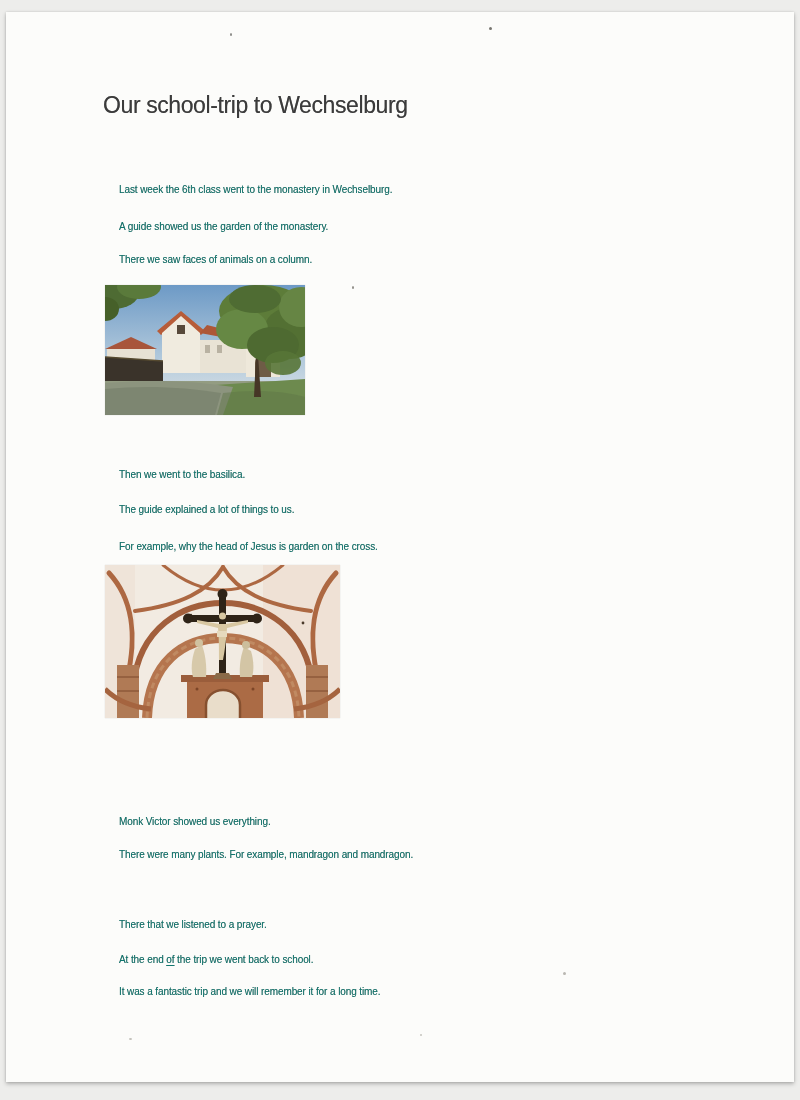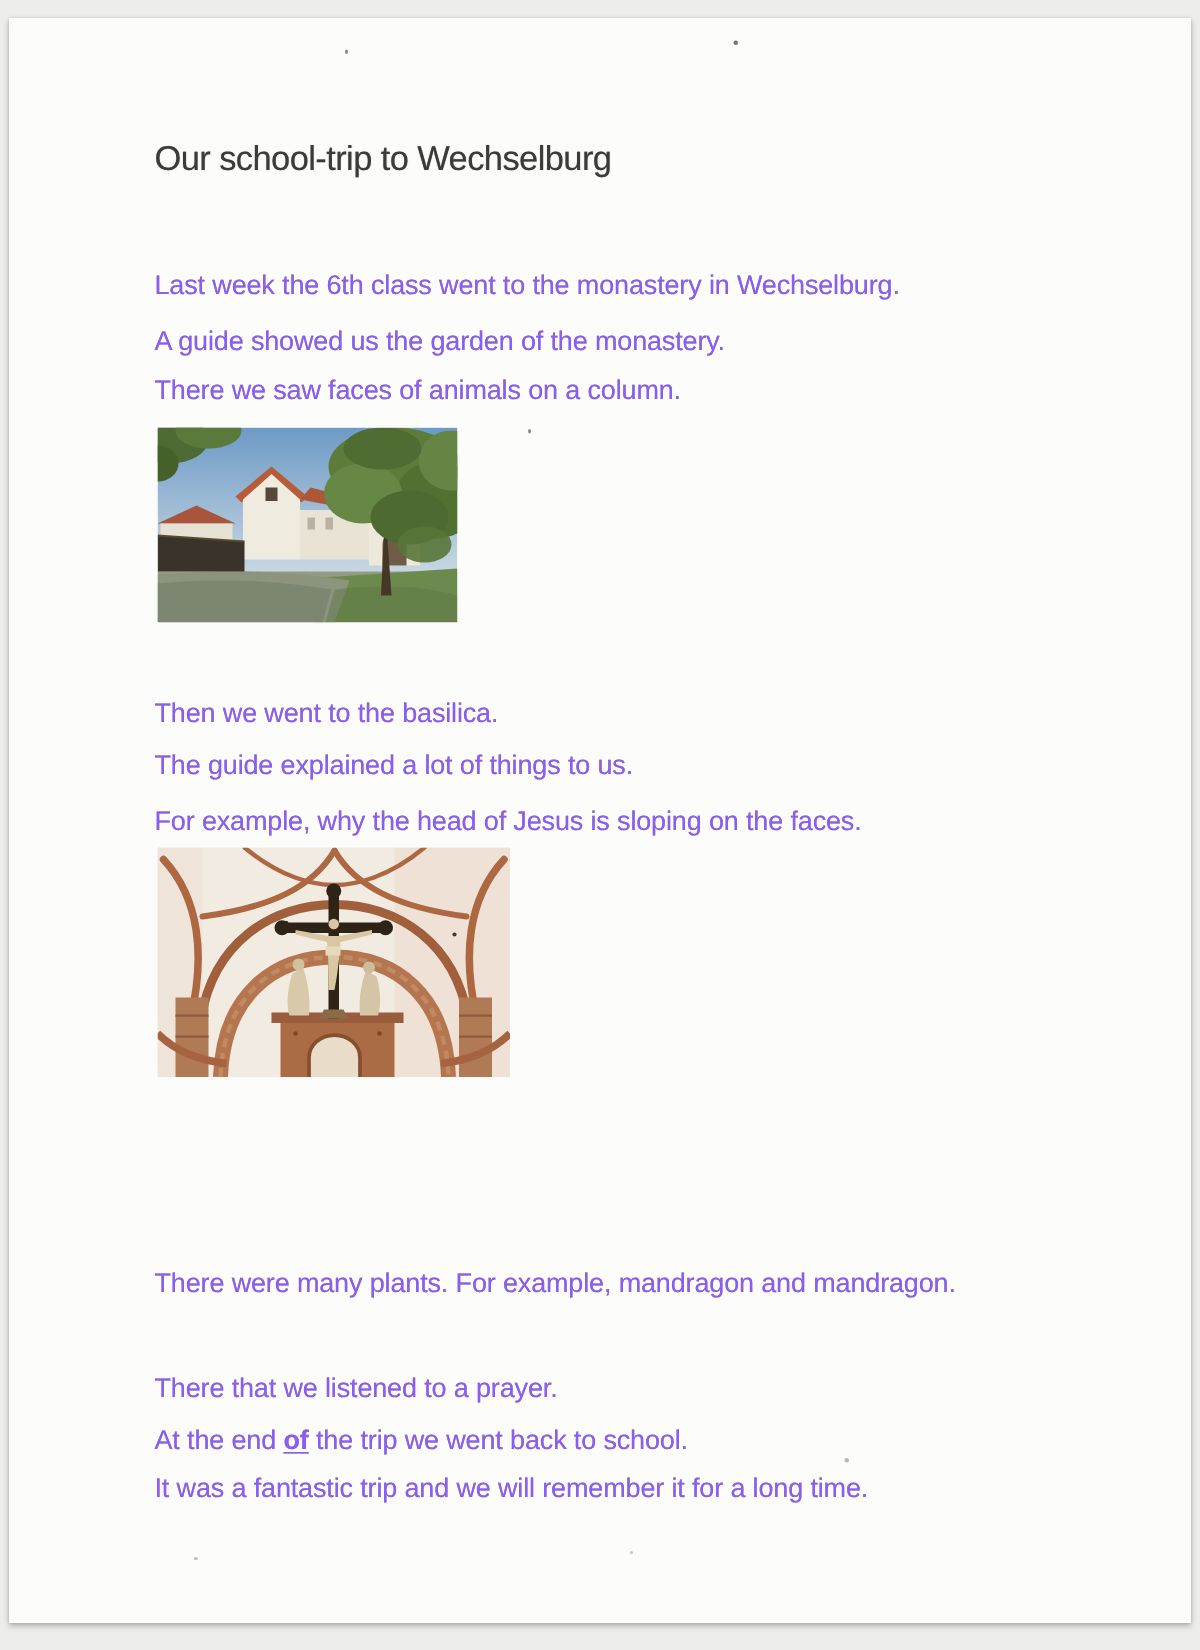--- a/index.html
+++ b/index.html
@@ -15,27 +15,27 @@
     box-shadow:0 2px 4px rgba(0,0,0,0.25), 0 0 2px rgba(0,0,0,0.12);
   }
   .title{
     position:absolute; left:97px; top:80px;
     font-size:23px; letter-spacing:-0.4px; font-weight:400;
     color:#3b3b3b;
     text-shadow:0 0 0.6px rgba(45,45,45,0.55);
     white-space:nowrap;
   }
   .line{
-    position:absolute; left:97px;
-    font-size:18px; letter-spacing:-0.1px; line-height:20px;
-    color:#8b5cf6;
+    position:absolute; left:113px;
+    font-size:10px; letter-spacing:-0.1px; line-height:20px;
+    color:#0f766e;
     text-shadow:0 0 0.4px rgba(40,40,40,0.5);
     white-space:nowrap;
   }
-  .u{ text-decoration:underline; text-underline-offset:2px;font-weight:bold; }
+  .u{ text-decoration:underline; text-underline-offset:2px; }
   .photo{
     position:absolute;
     box-shadow:0 0 1px rgba(120,120,120,0.35);
     overflow:hidden;
   }
   .photo-monastery{ left:99px; top:273px; width:200px; height:130px; }
   .photo-basilica{ left:99px; top:553px; width:235px; height:153px; }
   .photo svg{ display:block; }
   .speck{
     position:absolute; border-radius:50%;
@@ -92,21 +92,21 @@
         <ellipse cx="150" cy="14" rx="26" ry="14" fill="#4f6c33"></ellipse>
         <ellipse cx="178" cy="78" rx="18" ry="12" fill="#587637" opacity="0.9"></ellipse>
         <ellipse cx="8" cy="8" rx="26" ry="16" fill="#4e6b33"></ellipse>
         <ellipse cx="34" cy="2" rx="22" ry="12" fill="#5a7a3b"></ellipse>
         <ellipse cx="0" cy="24" rx="14" ry="12" fill="#466029"></ellipse>
       </svg>
     </div>
 
     <p class="line" style="top:453px">Then we went to the basilica.</p>
     <p class="line" style="top:488px">The guide explained a lot of things to us.</p>
-    <p class="line" style="top:525px">For example, why the head of Jesus is sloping on the faces.</p>
+    <p class="line" style="top:525px">For example, why the head of Jesus is garden on the cross.</p>
 
     <div class="photo photo-basilica">
       <svg width="235" height="153" viewBox="0 0 235 153">
         <rect width="235" height="153" fill="#f2ebe2"></rect>
         <rect x="158" width="77" height="153" fill="#eeded2" opacity="0.8"></rect>
         <rect width="30" height="153" fill="#ece0d4" opacity="0.6"></rect>
         <g stroke="#ad6842" fill="none" stroke-linecap="round">
           <path d="M118,2 C104,26 76,40 30,46" stroke-width="4"></path>
           <path d="M118,2 C132,26 160,40 206,46" stroke-width="4"></path>
           <path d="M4,8 C28,34 32,72 22,114" stroke-width="5"></path>
@@ -139,20 +139,21 @@
         <circle cx="83" cy="53.5" r="5" fill="#2e2317"></circle>
         <circle cx="152" cy="53.5" r="5" fill="#2e2317"></circle>
         <circle cx="117.5" cy="29" r="5" fill="#2e2317"></circle>
         <path d="M92,55 L114,59 L121,59 L143,55 L143,58 L122,63 C121,78 119,90 118,95 L114,95 C114,86 114,72 113,63 L92,58 Z" fill="#d8c7a2"></path>
         <circle cx="117.5" cy="51" r="3.5" fill="#d8c7a2"></circle>
         <rect x="112" y="66" width="10" height="6" fill="#e6d9bd"></rect>
         <path d="M108,114 L127,114 L124,108 L111,108 Z" fill="#8a6a48"></path>
       </svg>
     </div>
 
+    <p class="line" style="top:800px">Monk Victor showed us everything.</p>
     <p class="line" style="top:833px">There were many plants. For example, mandragon and mandragon.</p>
 
     <p class="line" style="top:903px">There that we listened to a prayer.</p>
     <p class="line" style="top:938px"><span>At the end </span><span class="u">of</span><span> the trip we went back to school.</span></p>
     <p class="line" style="top:970px">It was a fantastic trip and we will remember it for a long time.</p>
 
     <div class="speck" style="left:224px; top:21px; width:2px; height:3px; background:#8a8a86;"></div>
     <div class="speck" style="left:483px; top:15px; width:3px; height:3px; background:#77756f;"></div>
     <div class="speck" style="left:346px; top:274px; width:2px; height:3px; background:#8f8d87;"></div>
     <div class="speck" style="left:557px; top:960px; width:3px; height:3px; background:#b9b7b1;"></div>

